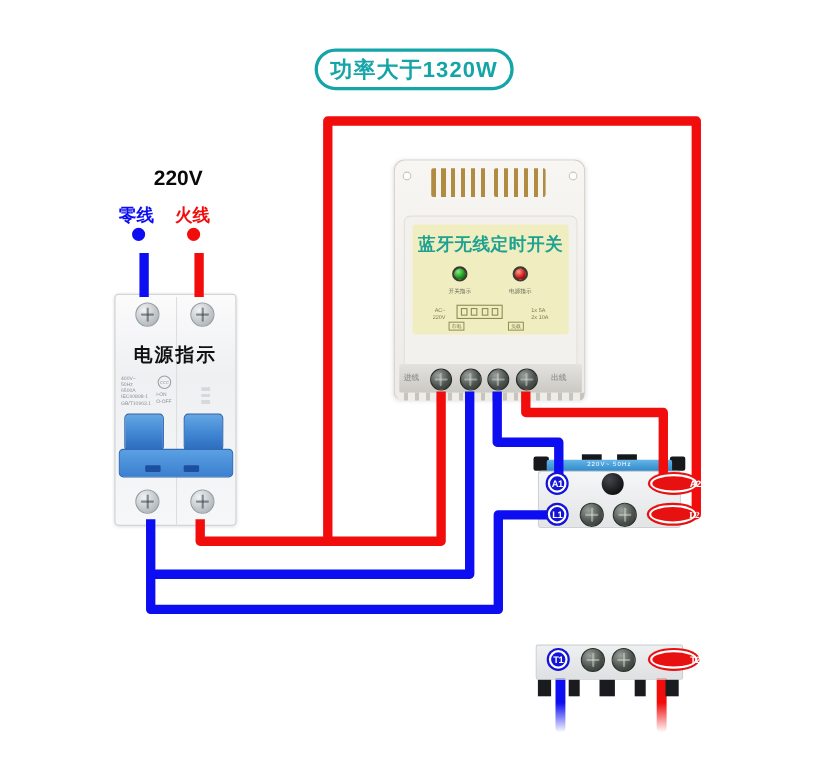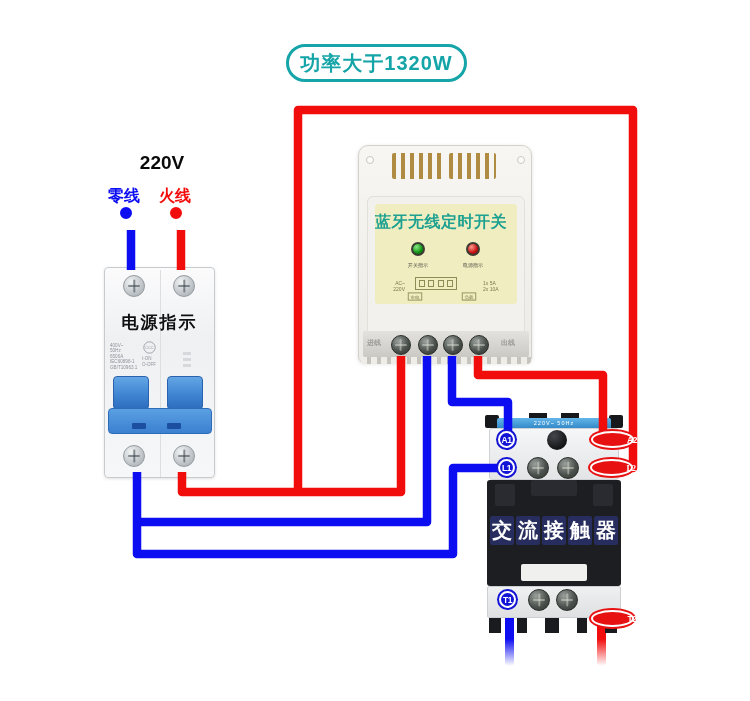--- a/index.html
+++ b/index.html
@@ -72,21 +72,21 @@
     background:linear-gradient(180deg,#f8f6f3,#edebe7); border:1px solid #d4d1cb;
     border-radius:10px 10px 6px 6px; box-shadow:0 1px 4px rgba(0,0,0,.12);}
   .timer .earhole{top:10px; width:8px; height:8px; border-radius:50%; background:#fdfdfc; border:1.5px solid #c9c6c0;}
   .timer .earhole.e1{left:7px;} .timer .earhole.e2{left:158px;}
   .timer .vents{top:7px; height:26px; background:repeating-linear-gradient(90deg,#a8802f 0 4px,rgba(0,0,0,0) 4px 9px);
     border-radius:2px; opacity:.9;}
   .timer .vents.v1{left:33px; width:51px;} .timer .vents.v2{left:90px; width:47px;}
   .timer .face{left:8px; top:50px; width:158px; height:152px; background:#f3f1ed; border-radius:6px;
     border:1px solid #e3e0da;}
   .timer .label{left:16px; top:58px; width:142px; height:100px; background:#f0eec0; border-radius:3px; z-index:2;}
-  .timer .ttl{left:0; top:8px; width:100%; font-size:16px; font-weight:bold;
+  .timer .ttl{left:0; top:8px; width:100%; text-align:center; font-size:16px; font-weight:bold;
     color:var(--timer-teal); letter-spacing:.5px;}
   .timer .led{top:38px; width:14px; height:14px; border-radius:50%; border:2px solid #3c3c34;}
   .timer .led.g{left:36px; background:radial-gradient(circle at 35% 30%, #86ec86, #149214 60%, #0a5c0a);}
   .timer .led.r{left:91px; background:radial-gradient(circle at 35% 30%, #ff9d8d, #c51111 60%, #7c0808);}
   .timer .ledlab{top:57px; width:46px; text-align:center; font-size:6px; color:#5c5c50; transform:scale(.85);}
   .timer .ledlab.g{left:20px;} .timer .ledlab.r{left:75px;}
   .timer .mini{left:8px; top:72px; width:126px; height:26px; color:#7b7b4c; font-size:5px; line-height:5.5px;}
   .timer .mini .lt{left:2px; top:5px; width:20px; text-align:right;}
   .timer .mini .rt{left:100px; top:5px; width:24px;}
   .timer .mini .blk{left:32px; top:1px; width:42px; height:13px; border:1px solid #8c8c55; display:flex;
@@ -230,39 +230,30 @@
   <div class="abs contactor">
     <div class="abs tab tl"></div>
     <div class="abs tab tr"></div>
     <div class="abs bump b1"></div>
     <div class="abs bump b2"></div>
     <div class="abs bluestrip">220V~ 50Hz</div>
     <div class="abs whiteband"></div>
     <div class="abs knob"></div>
     <div class="abs screw dark" style="left:44px; top:44px; width:22px; height:22px;"></div>
     <div class="abs screw dark" style="left:74px; top:44px; width:22px; height:22px;"></div>
-    <div class="abs body">
-      <div class="abs molded" style="left:8px; top:4px; width:20px; height:22px;"></div>
-      <div class="abs molded" style="left:106px; top:4px; width:20px; height:22px;"></div>
-      <div class="abs molded" style="left:44px; top:0; width:46px; height:16px;"></div>
-      <div class="abs namerow">
-        <span>交</span><span>流</span><span>接</span><span>触</span><span>器</span>
-      </div>
-      <div class="abs patch"></div>
-    </div>
     <div class="abs botband"></div>
     <div class="abs screw dark" style="left:45px; top:176px; width:22px; height:22px;"></div>
     <div class="abs screw dark" style="left:73px; top:176px; width:22px; height:22px;"></div>
     <div class="abs foot" style="left:6px; width:12px;"></div>
     <div class="abs foot" style="left:34px; width:10px;"></div>
     <div class="abs foot" style="left:62px; width:14px;"></div>
     <div class="abs foot" style="left:94px; width:10px;"></div>
     <div class="abs foot" style="left:122px; width:12px;"></div>
   </div>
 
   <div class="badge blue" style="left:498px; top:431px;">A1</div>
   <div class="badge red" style="left:591px; top:431px;">A2</div>
   <div class="badge blue" style="left:498px; top:459px;">L1</div>
   <div class="badge red" style="left:590px; top:459px;font-family:Liberation Serif, serif;">L2</div>
   <div class="badge blue" style="left:499px; top:591px;">T1</div>
-  <div class="badge red" style="left:591px; top:610px;">T2</div>
+  <div class="badge red" style="left:591px; top:591px;">T2</div>
 
 </div>
 
 </body></html>

